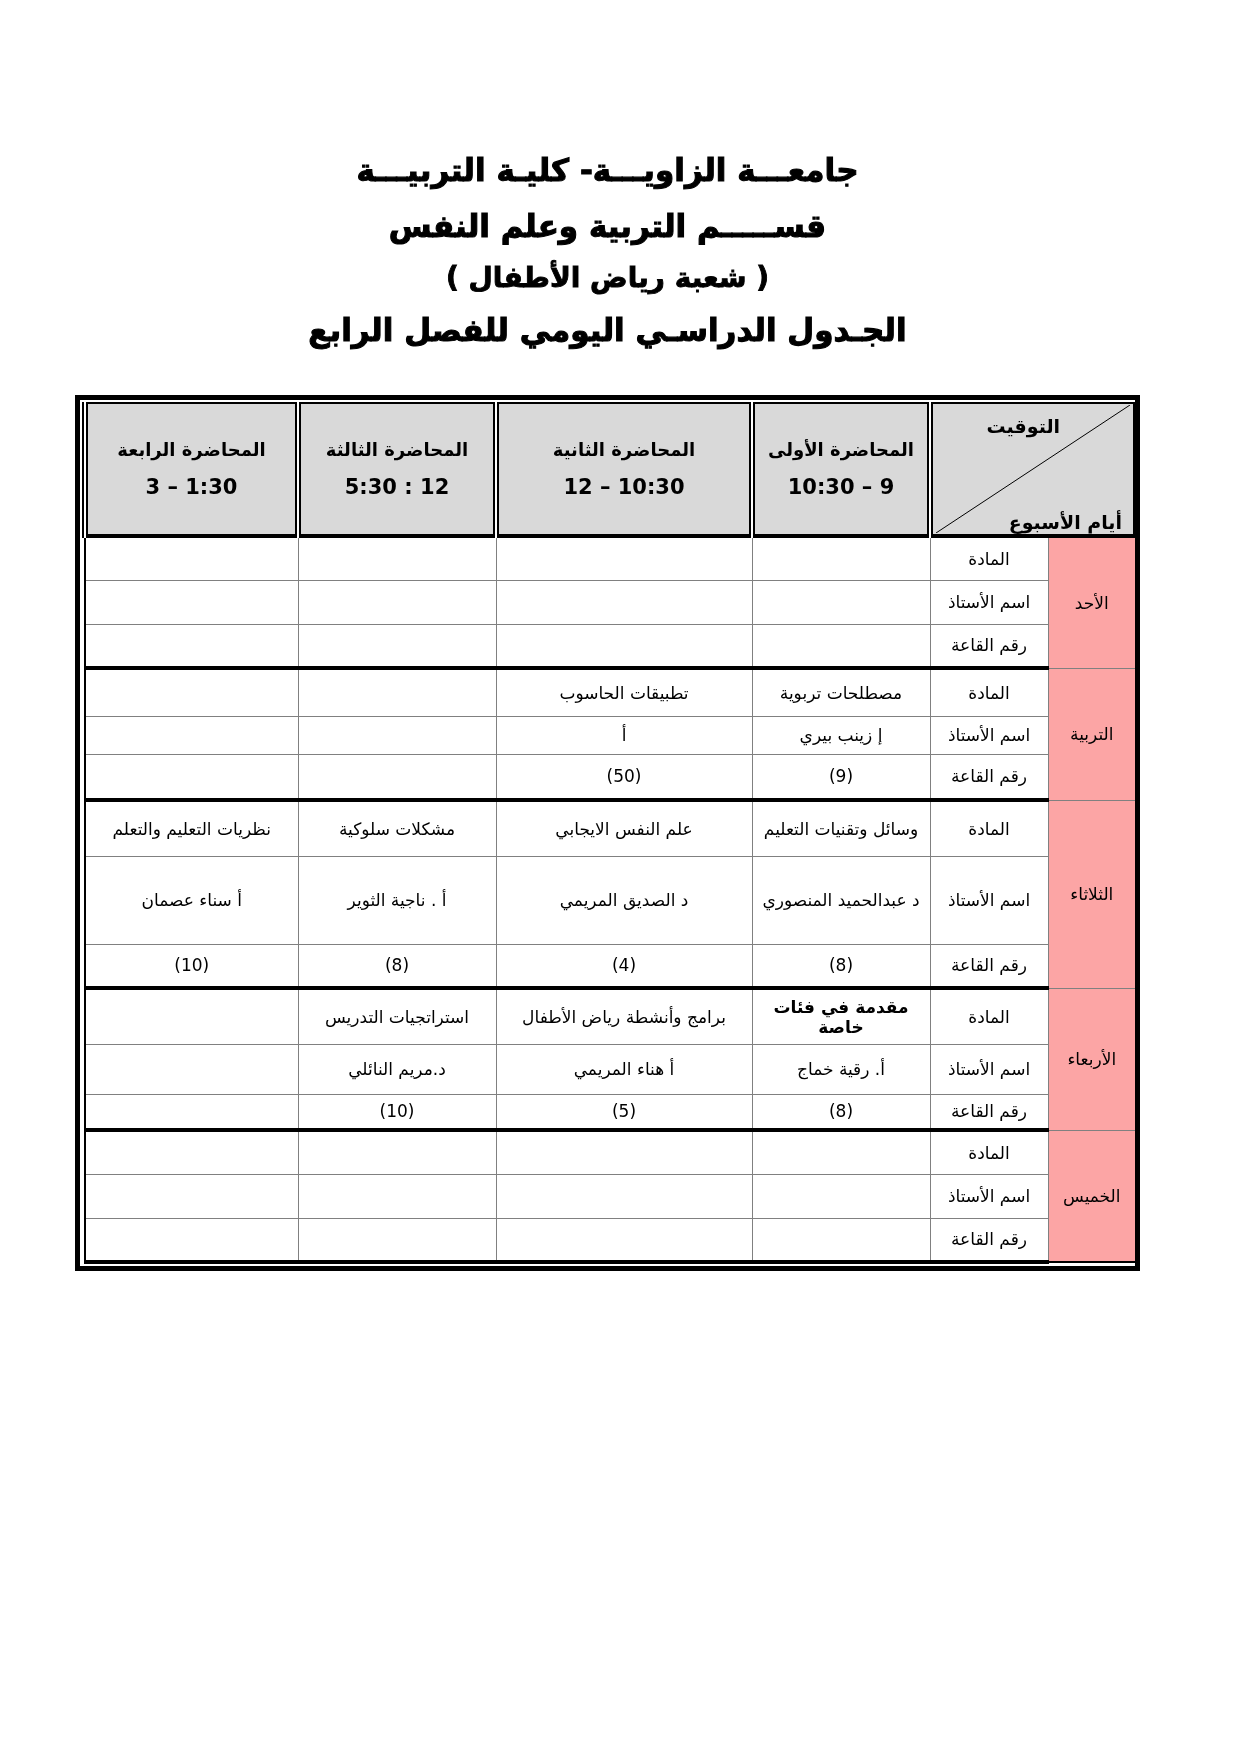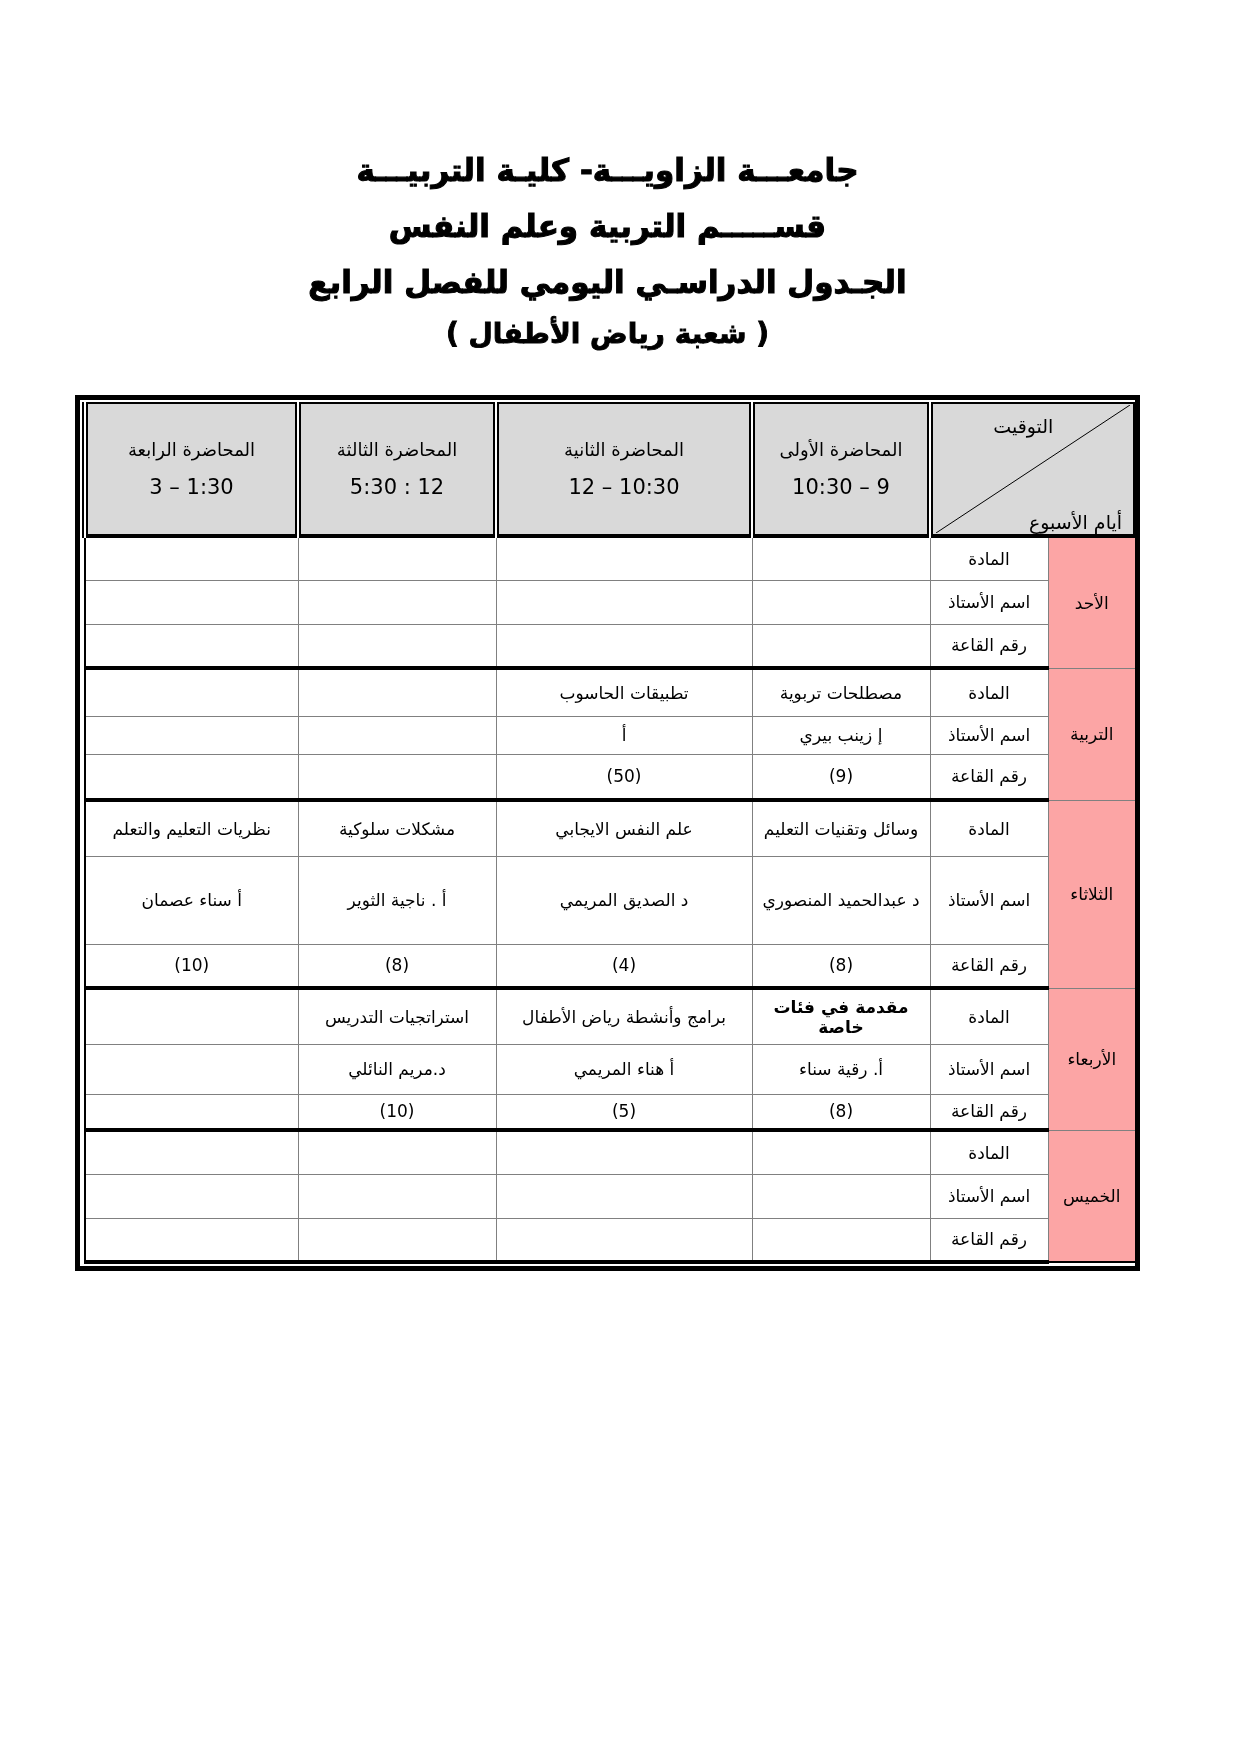--- a/index.html
+++ b/index.html
@@ -13,21 +13,21 @@
   .tl4{font-size:28px;line-height:48px;-webkit-text-stroke:0.9px #000;}
 
   
   .tablewrap{position:absolute;top:395px;left:75px;width:1065px;
              border:5px solid #000;padding:2px;background:#fff;box-sizing:border-box;}
   table.sched{width:100%;border-collapse:collapse;table-layout:fixed;border:2px solid #000;}
   table.sched td{border:1px solid #808080;text-align:center;vertical-align:middle;
                  font-size:17px;padding:1px 3px;overflow:hidden;}
 
   
-  tr.hdr{height:128px;}
+  tr.hdr{height:128px;font-weight:bold;}
   tr.hdr td{background:#d9d9d9;border-left:6px double #000;border-right:6px double #000;
             border-bottom:4px solid #000;border-top:2px solid #000;}
   .lec-title{display:block;font-size:18px;}
   .lec-time{display:block;font-size:21px;margin-top:15px;}
 
   
   td.corner{background:#f2f2f2;padding:0;}
   .cornerbox{position:relative;height:128px;width:100%;}
   .cornerbox svg{position:absolute;left:0;top:0;width:100%;height:100%;display:block;}
   .corner-top{position:absolute;top:10px;left:0;width:90%;text-align:center;font-size:19px;}
@@ -43,22 +43,22 @@
   tr.lh2 td{line-height:2.15;}
 </style>
 </head>
 <body>
 
 <div class="page">
 
   <div class="titles" dir="rtl">
     <div class="tl tl1">جامعـــة الزاويـــة- كليـة التربيـــة</div>
     <div class="tl tl2">قســـــم التربية وعلم النفس</div>
+    <div class="tl tl4">( شعبة رياض الأطفال )</div>
     <div class="tl tl3">الجـدول الدراسـي اليومي للفصل الرابع</div>
-    <div class="tl tl4">( شعبة رياض الأطفال )</div>
   </div>
 
   <div class="tablewrap">
     <table class="sched" dir="rtl">
       <colgroup>
         <col style="width:88px">
           <col style="width:118px">
           <col style="width:178px">
         <col style="width:256px">
           <col style="width:198px">
@@ -166,21 +166,21 @@
       <tr style="height:56px">
         <td class="daycell" rowspan="3">الأربعاء</td>
         <td class="lblcell">المادة</td>
         <td class="bold">مقدمة في فئات خاصة</td>
         <td>برامج وأنشطة رياض الأطفال</td>
         <td>استراتجيات التدريس</td>
         <td class="l4"></td>
       </tr>
       <tr style="height:50px">
         <td class="lblcell">اسم الأستاذ</td>
-        <td>أ. رقية سناء</td>
+        <td>أ. رقية خماج</td>
         <td>أ هناء المريمي</td>
         <td>د.مريم النائلي</td>
         <td class="l4"></td>
       </tr>
       <tr class="blockend" style="height:36px">
         <td class="lblcell">رقم القاعة</td>
         <td class="room">(8)</td>
         <td class="room">(5)</td>
         <td class="room">(10)</td>
         <td class="room l4"></td>

